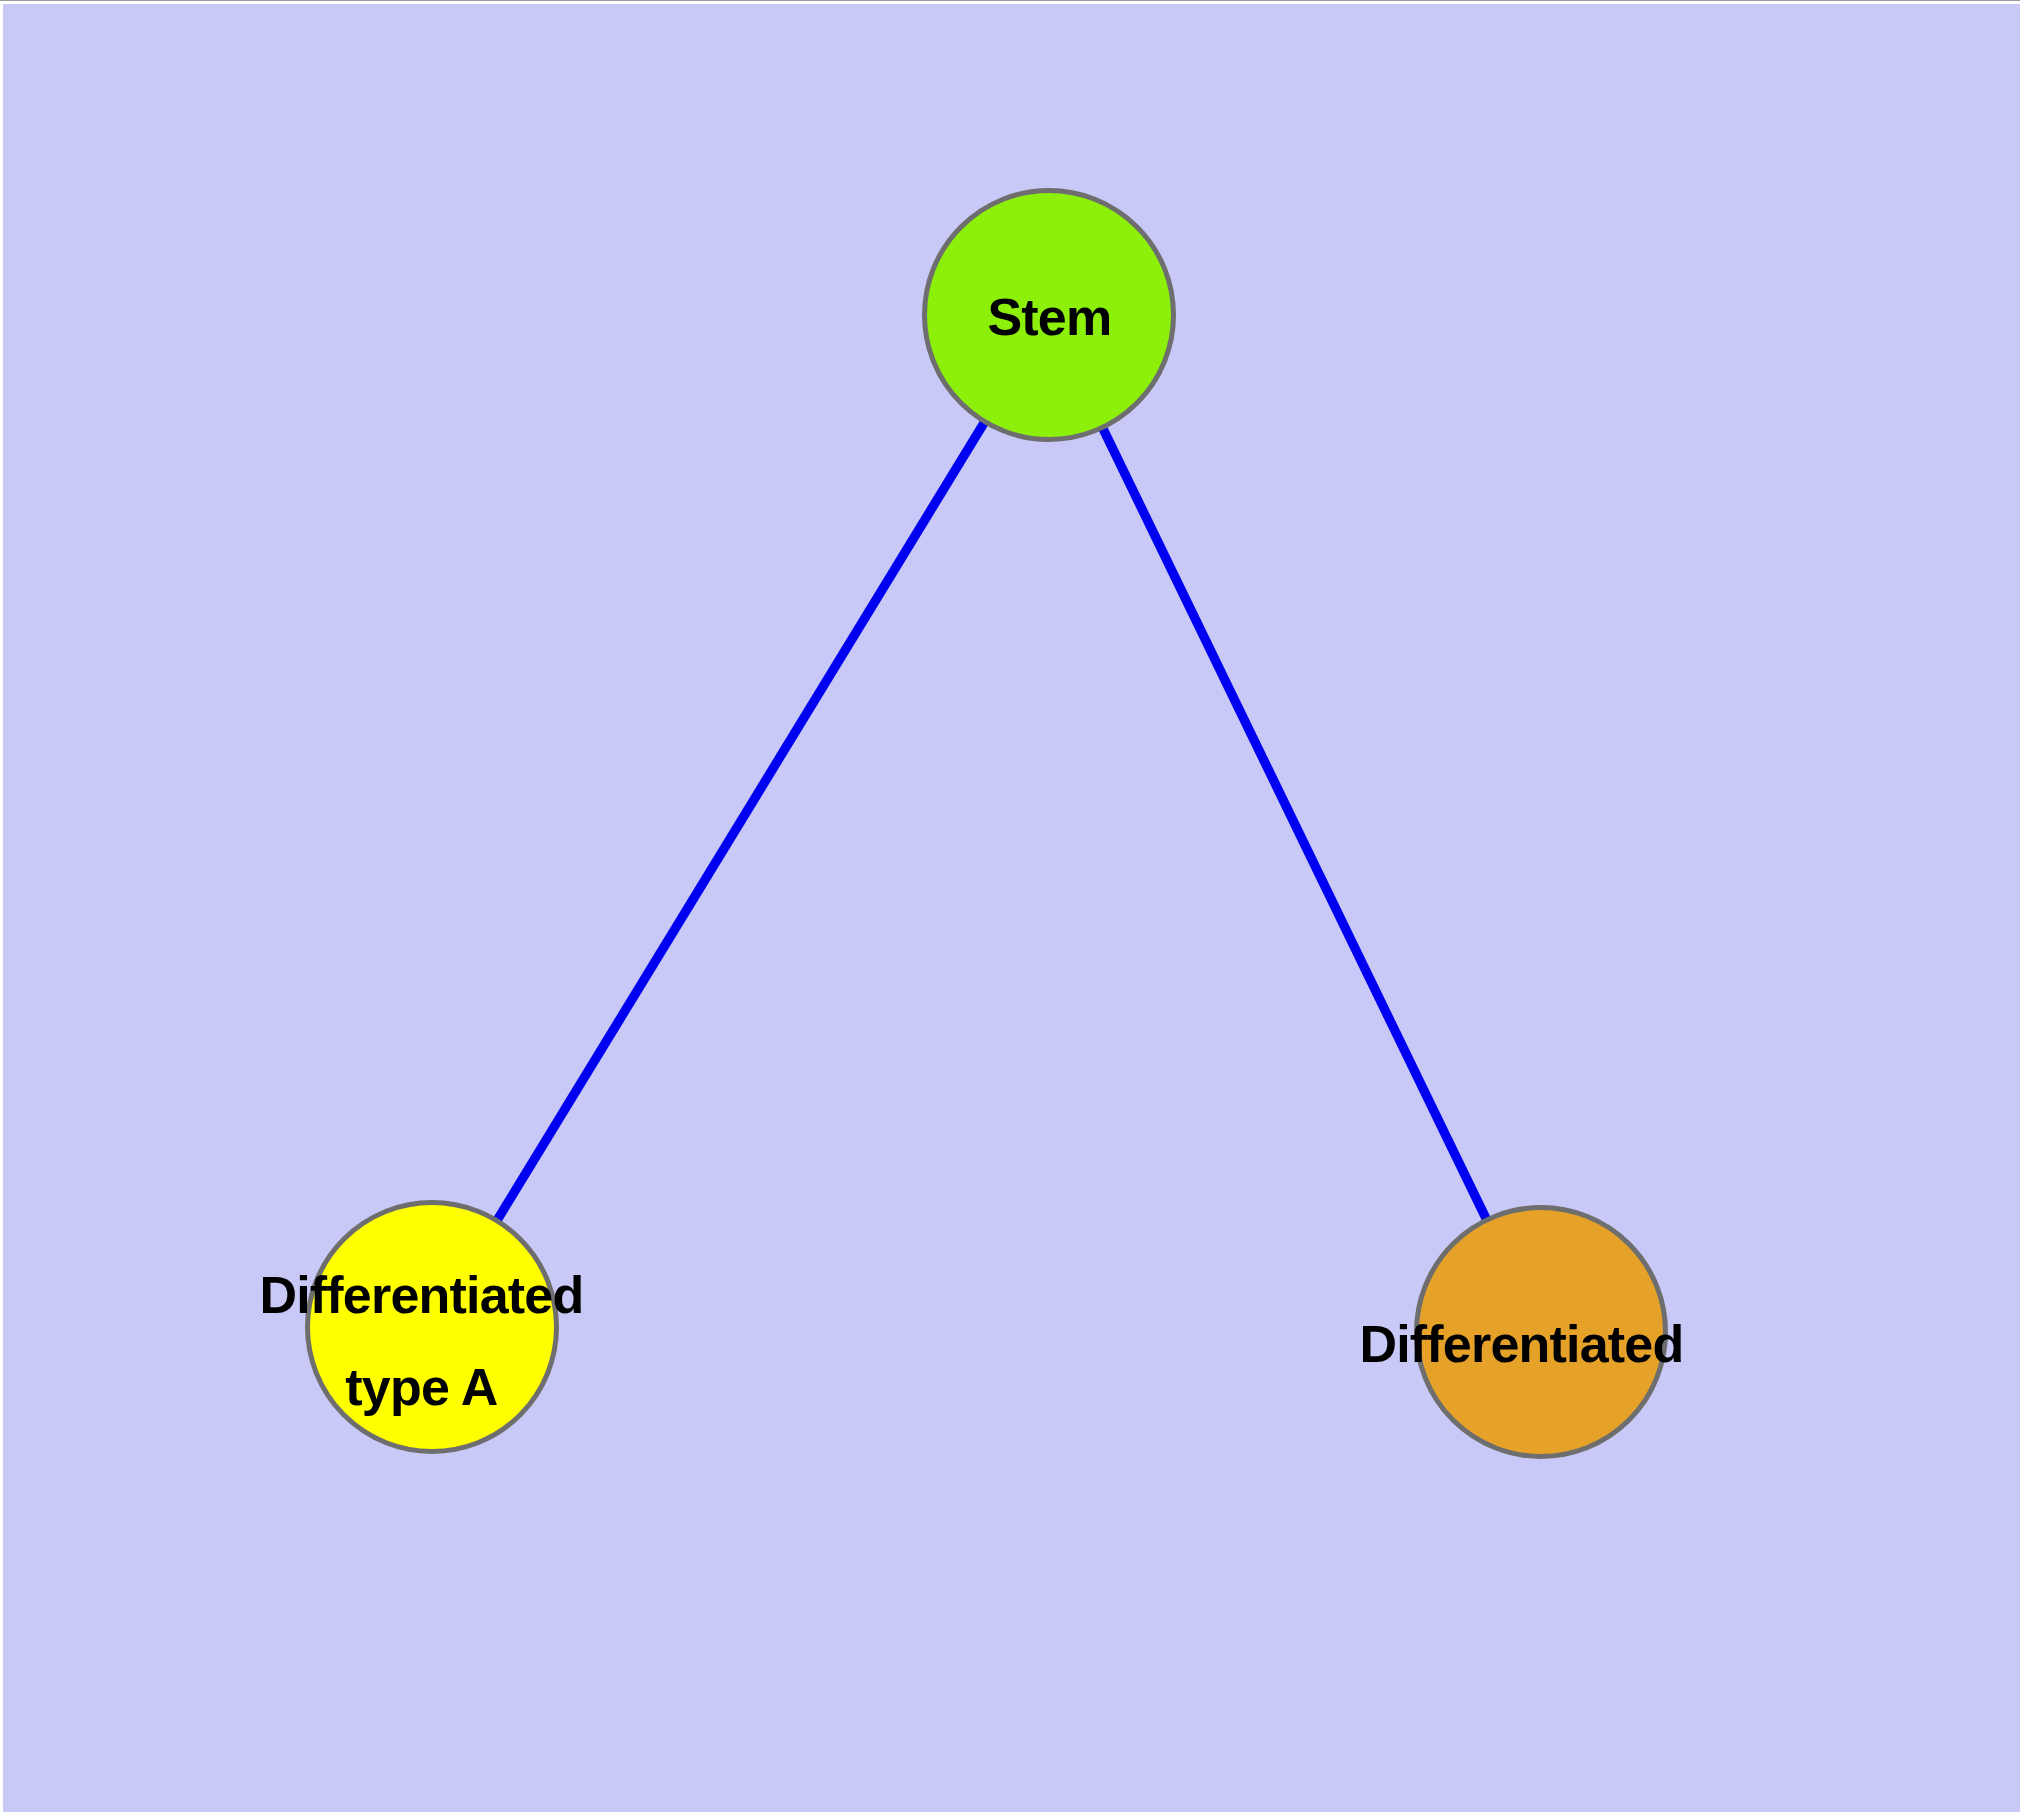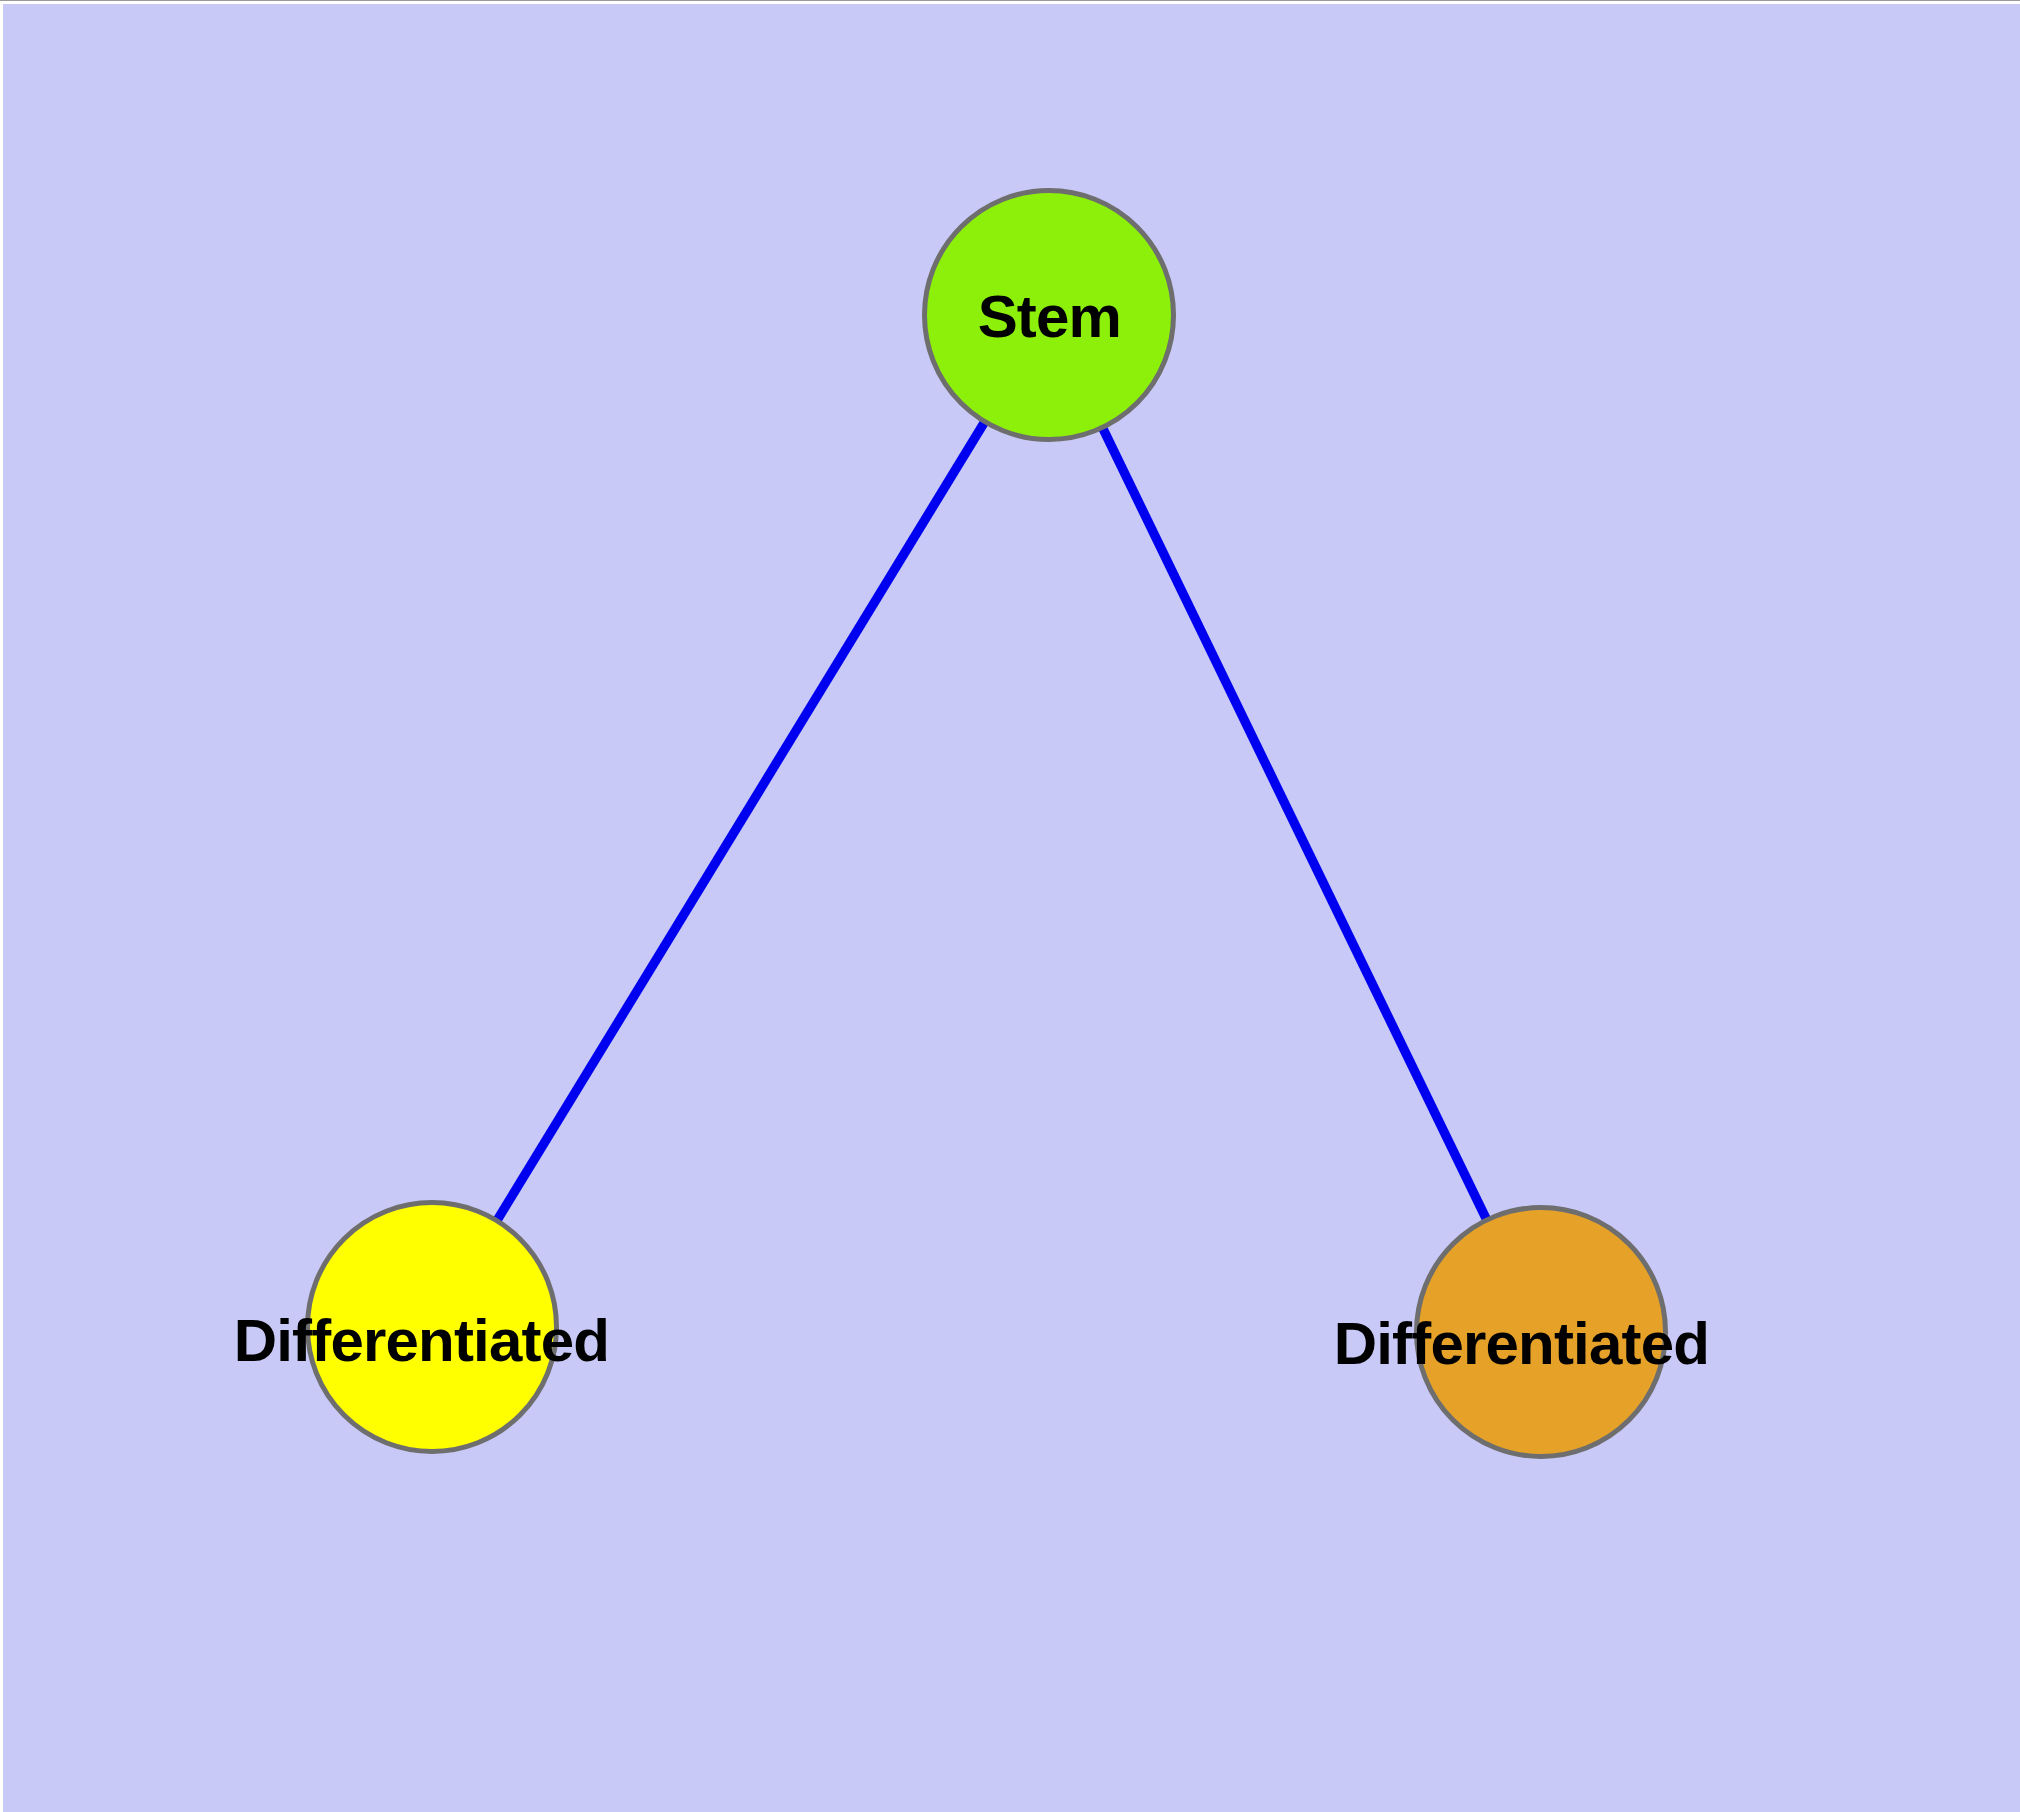--- a/index.html
+++ b/index.html
@@ -35,21 +35,21 @@
     box-sizing: border-box;
   }
   .node-stem  { left: 919px; top: 184px; }
   .node-a     { left: 302px;  top: 1196px; }
   .node-b     { left: 1411px; top: 1201px; }
   .node-label {
     position: absolute;
     transform: translate(-50%, -50%);
     color: #000000;
     font-weight: bold;
-    font-size: 60px;
+    font-size: 52px;
     letter-spacing: -0.8px;
     line-height: 92px;
     text-align: center;
     white-space: nowrap;
     pointer-events: none;
   }
   .label-stem { left: 1046px; top: 313px; }
   .label-a    { left: 418px;  top: 1337px; }
   .label-b    { left: 1518px; top: 1340px; }
 </style>
@@ -68,20 +68,21 @@
   <div class="node node-stem" style="background-color: rgb(140, 240, 10);"></div>
 
   <div class="node node-a" style="background-color: rgb(255, 255, 0);"></div>
 
   <div class="node node-b" style="background-color: rgb(230, 162, 40);"></div>
 
   <div class="node-label label-stem">Stem</div>
 
   <div class="node-label label-a">
     <span>Differentiated</span><br>
+    <span>type A</span>
   </div>
 
   <div class="node-label label-b">
     <span>Differentiated</span><br>
   </div>
 
 </div>
 
 
 </body></html>

